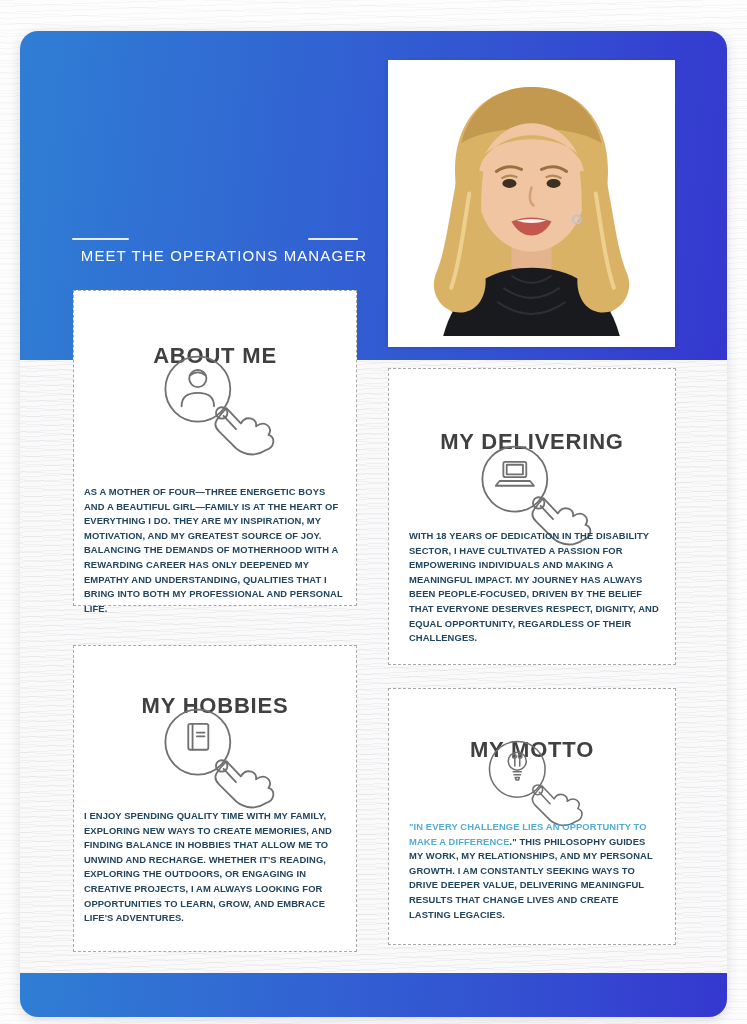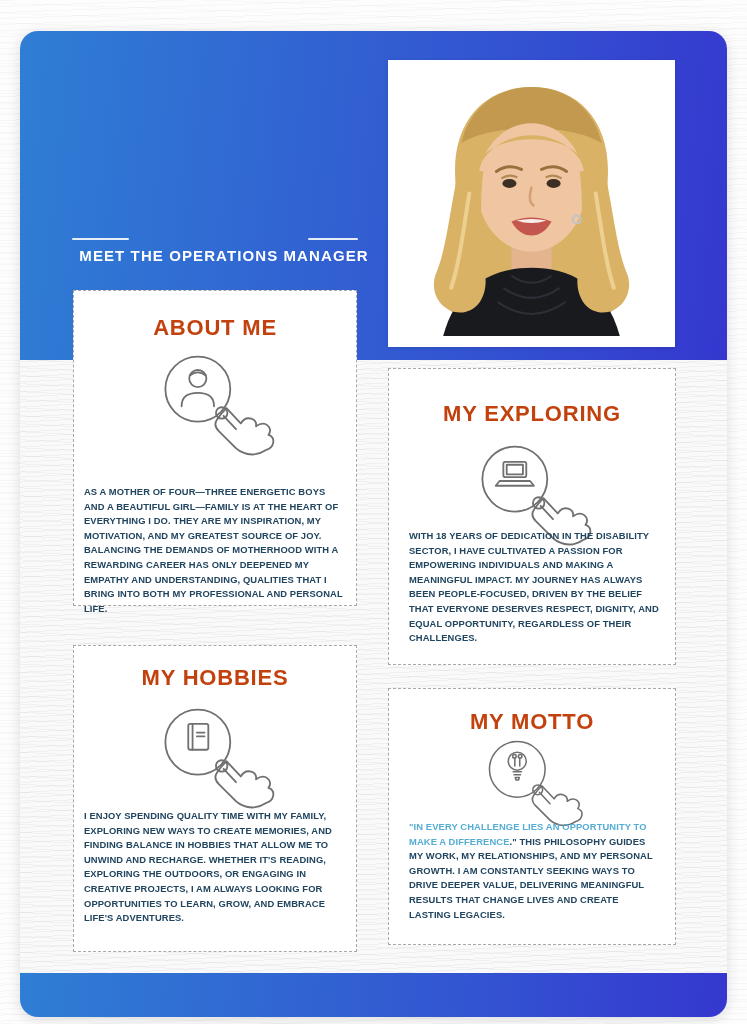--- a/index.html
+++ b/index.html
@@ -39,21 +39,21 @@
   .name-line { display:block; }
   .divider {
     position:absolute; top:207px; height:2px;
     background:rgba(255,255,255,0.88); border-radius:1px;
   }
   .divider.left  { left:52px;  width:57px; }
   .divider.right { left:288px; width:50px; }
   .subtitle {
     position:absolute; top:216px; left:48px; width:312px;
     text-align:center; color:#ffffff;
-    font-size:15px; font-weight:700; letter-spacing:1.1px; white-space:nowrap;
+    font-size:15px; font-weight:400; letter-spacing:1.1px; white-space:nowrap;
   }
 
   
   .photo-frame {
     position:absolute; left:368px; top:29px; width:287px; height:287px;
     background:#ffffff; padding:11px;
     box-shadow:0 1px 4px rgba(0,0,0,0.12);
   }
   .photo-frame svg { width:100%; height:100%; display:block; }
 
@@ -62,21 +62,21 @@
     position:absolute; background:#ffffff;
     border:1px dashed #a8a8a8;
   }
   #card-about      { left:53px;  top:259px; width:284px; height:316px; }
   #card-background { left:368px; top:337px; width:288px; height:297px; }
   #card-hobbies    { left:53px;  top:614px; width:284px; height:307px; }
   #card-motto      { left:368px; top:657px; width:288px; height:257px; }
 
   .card-title {
     position:absolute; left:0; right:0; text-align:center;
-    font-size:22px; font-weight:700; letter-spacing:0.8px; color:#c2410c;
+    font-size:22px; font-weight:700; letter-spacing:0.8px; color:#404040;margin-top:28px;
   }
   #card-about      .card-title { top:24px; }
   #card-background .card-title { top:32px; }
   #card-hobbies    .card-title { top:19px; }
   #card-motto      .card-title { top:20px; }
 
   .icon-wrap { position:absolute; left:50%; transform:translateX(-50%); }
   #card-about      .icon-wrap { top:58px; width:126px; }
   #card-background .icon-wrap { top:70px; width:126px; }
   #card-hobbies    .icon-wrap { top:56px; width:126px; }
@@ -166,21 +166,21 @@
         <g>
           <path d="M78,62 L93,78 Q97,71 104,73 Q110,75 109,81 Q116,76 121,80 Q126,84 122,90 Q128,92 127,98 Q126,104 119,106 Q110,112 100,110 Q91,108 85,101 L70,86 Q64,80 68,74 Q72,68 78,62 Z"></path>
           <path d="M75,70 L88,84"></path>
         </g>
       </svg>
     </div>
     <p class="card-text" id="about-text">AS A MOTHER OF FOUR—THREE ENERGETIC BOYS AND A BEAUTIFUL GIRL—FAMILY IS AT THE HEART OF EVERYTHING I DO. THEY ARE MY INSPIRATION, MY MOTIVATION, AND MY GREATEST SOURCE OF JOY. BALANCING THE DEMANDS OF MOTHERHOOD WITH A REWARDING CAREER HAS ONLY DEEPENED MY EMPATHY AND UNDERSTANDING, QUALITIES THAT I BRING INTO BOTH MY PROFESSIONAL AND PERSONAL LIFE.</p>
   </section>
 
   <section class="card" id="card-background">
-    <h2 class="card-title">MY EXPLORING</h2>
+    <h2 class="card-title">MY DELIVERING</h2>
     <div class="icon-wrap">
       <svg viewBox="0 0 132 114" aria-hidden="true">
         <circle cx="48" cy="42" r="34"></circle>
         <rect x="36" y="24" width="24" height="16" rx="2"></rect>
         <rect x="39.5" y="27" width="17" height="10"></rect>
         <path d="M32,44 h32 l4,5 h-40 z"></path>
         <circle cx="73" cy="67" r="6"></circle>
         <g>
           <path d="M78,62 L93,78 Q97,71 104,73 Q110,75 109,81 Q116,76 121,80 Q126,84 122,90 Q128,92 127,98 Q126,104 119,106 Q110,112 100,110 Q91,108 85,101 L70,86 Q64,80 68,74 Q72,68 78,62 Z"></path>
           <path d="M75,70 L88,84"></path>

